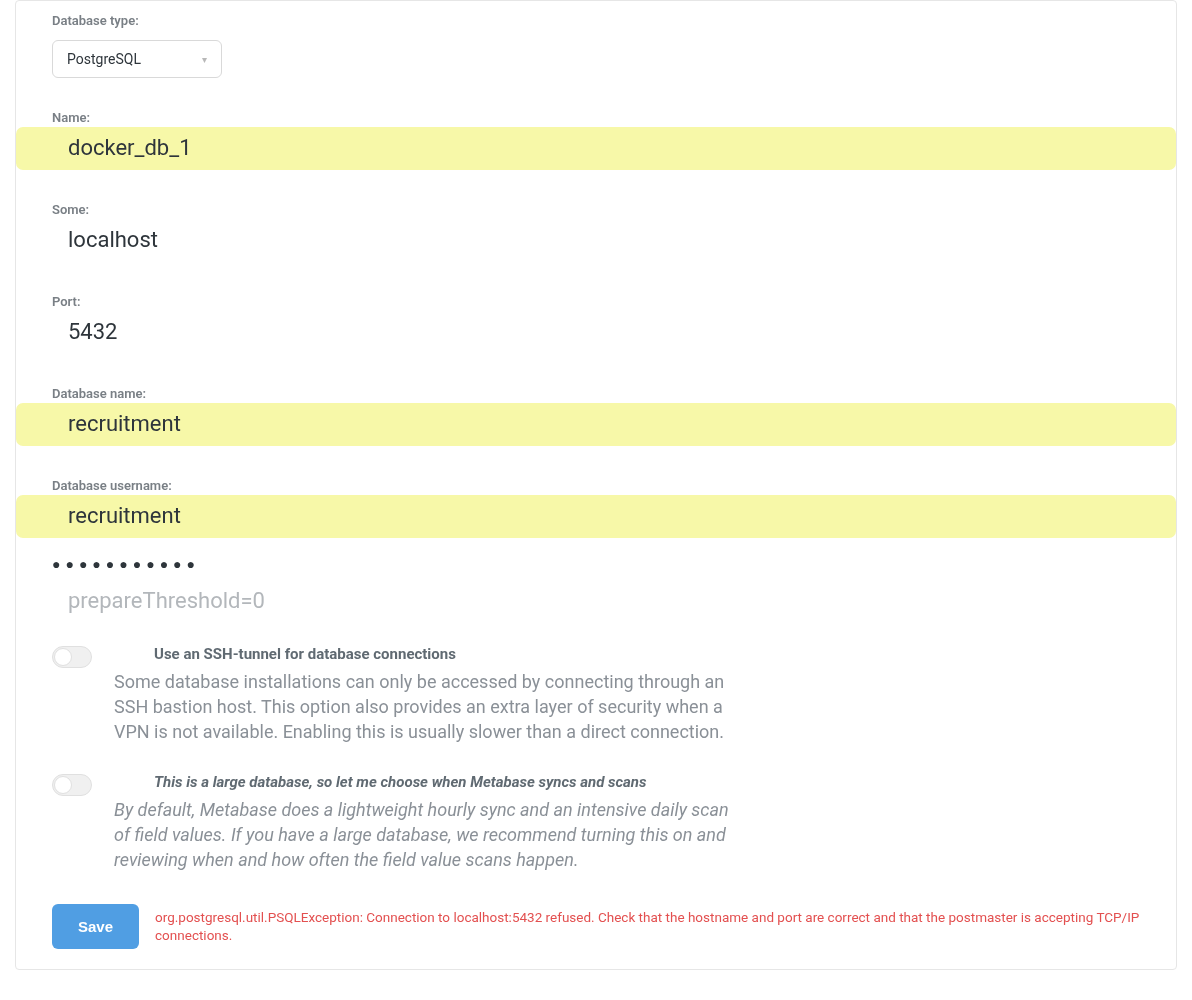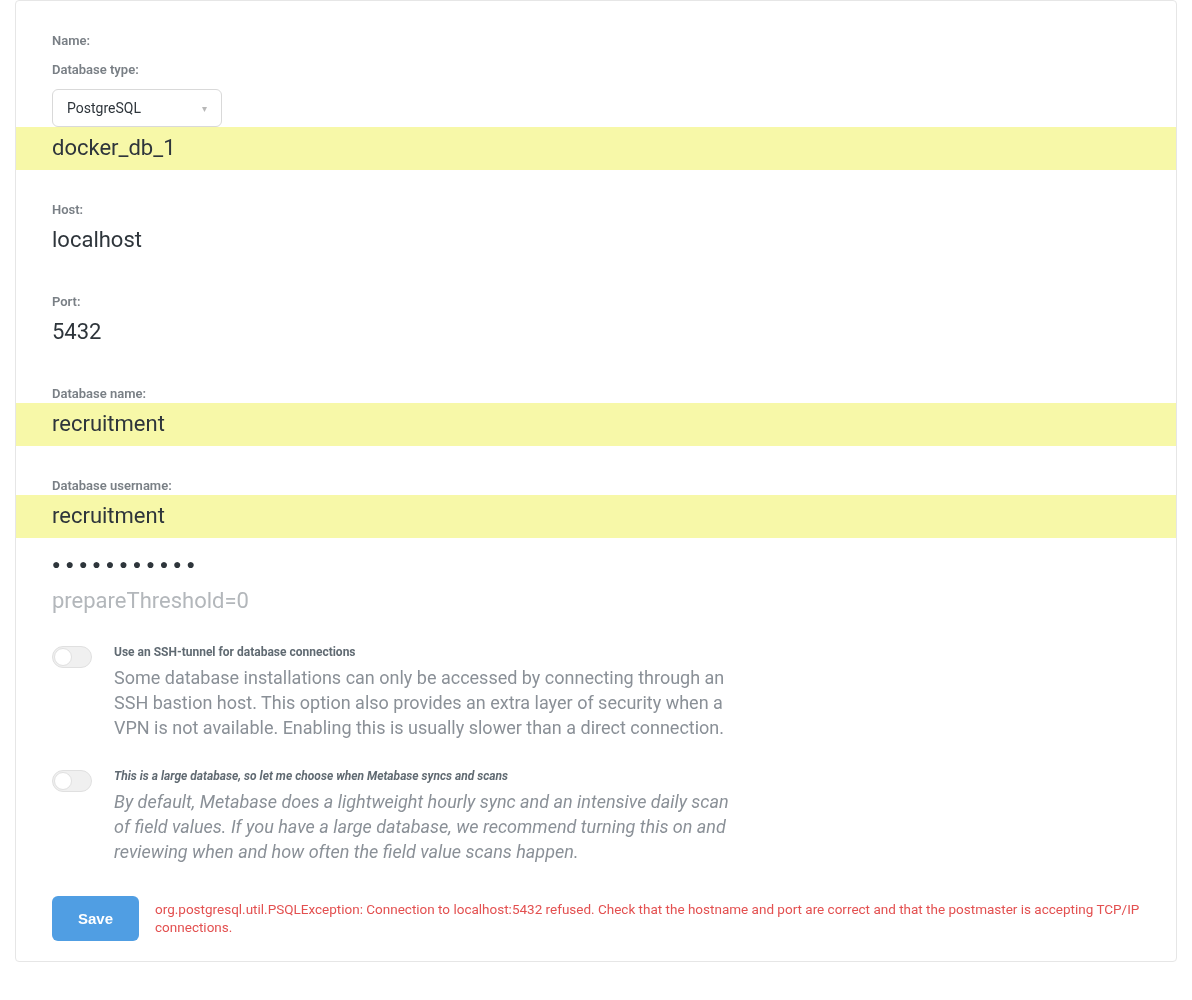--- a/index.html
+++ b/index.html
@@ -46,21 +46,22 @@
       background: #fff;
     }
     .select-box .chevron {
       margin-left: 30px;
       color: #b8b8b8;
       font-size: 10px;
     }
     .value-row {
       font-size: 22px;
       color: #2e353b;
-      padding: 8px 36px 10px 36px;
+      padding: 8px 36px 10px 52px;
+      border-radius: 7px;
     }
     .value-row.highlight {
       background: #f7f8a8;
     }
     .value-input {
       font-family: inherit;
       font-size: 22px;
       color: #2e353b;
       border: none;
       outline: none;
@@ -101,24 +102,25 @@
       height: 18px;
       border-radius: 50%;
       background: #fff;
       border: 1px solid #e0e0e0;
       box-sizing: border-box;
     }
     .toggle-text {
       max-width: 620px;
     }
     .toggle-title {
-      font-size: 12px;
+      font-size: 15px;
       font-weight: 700;
       color: #606a72;
       margin-bottom: 6px;
+      margin-left: 40px;
     }
     .toggle-desc {
       font-size: 18px;
       color: #8a9097;
       line-height: 1.4;
     }
     .footer {
       display: flex;
       align-items: center;
       padding: 0 36px;
@@ -140,37 +142,37 @@
       font-size: 13.5px;
       line-height: 1.3;
       flex: 1;
     }
   </style>
 </head>
 <body>
 
 <div class="form-container">
 
-  <div class="field-group" style="margin-top:20px;">
-    <span class="field-label">Name:</span>
-  </div>
-
   <div class="field-group">
     <span class="field-label">Database type:</span>
     <div class="select-box">
       <span>PostgreSQL</span>
       <span class="chevron">▾</span>
     </div>
   </div>
+
+  <div class="field-group" style="margin-top:20px;">
+    <span class="field-label">Name:</span>
+  </div>
   <div class="value-row highlight">
     <input class="value-input" type="text" value="docker_db_1" style="">
   </div>
 
   <div class="field-group" style="margin-top:20px;">
-    <span class="field-label">Host:</span>
+    <span class="field-label">Some:</span>
   </div>
   <div class="value-row">
     <input class="value-input" type="text" value="localhost" style="">
   </div>
 
   <div class="field-group" style="margin-top:20px;">
     <span class="field-label">Port:</span>
   </div>
   <div class="value-row">
     <input class="value-input" type="text" value="5432" style="">

